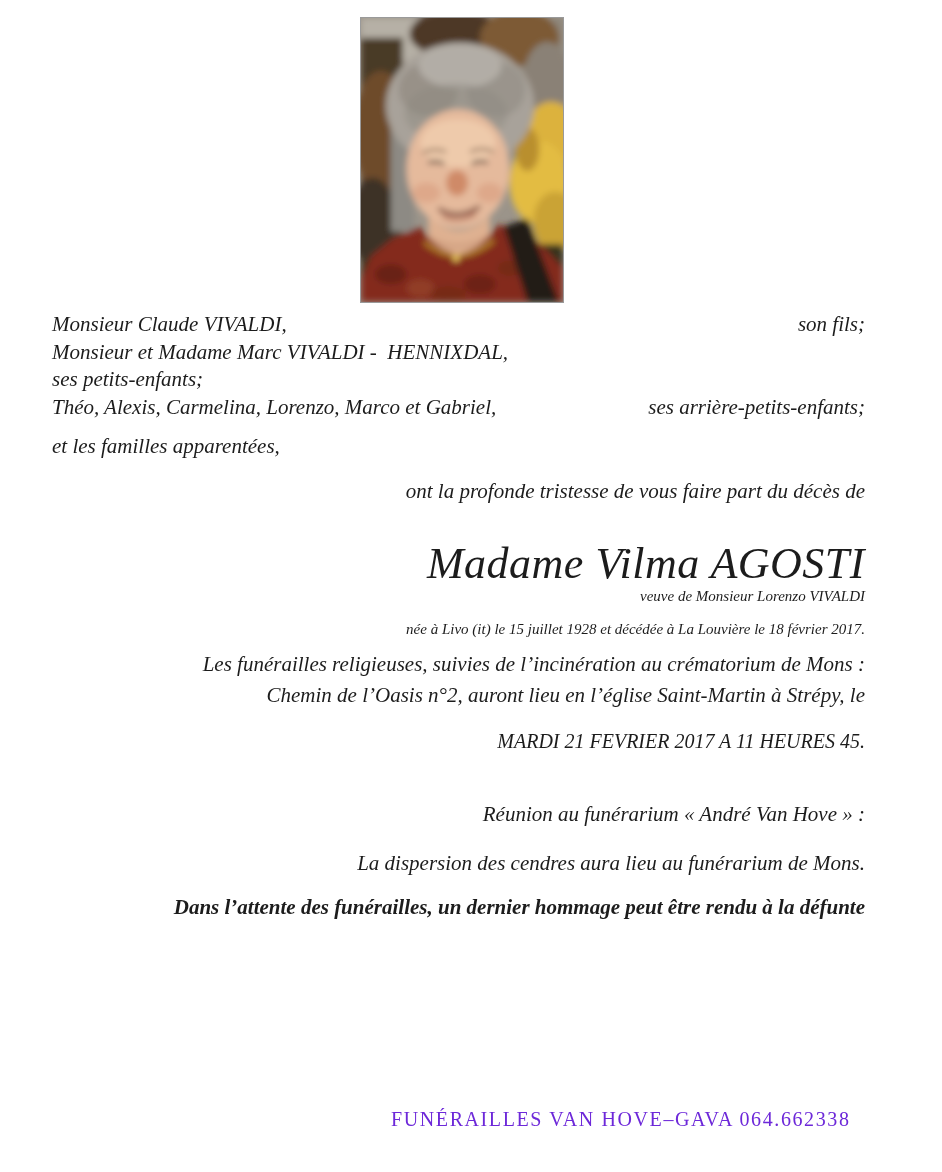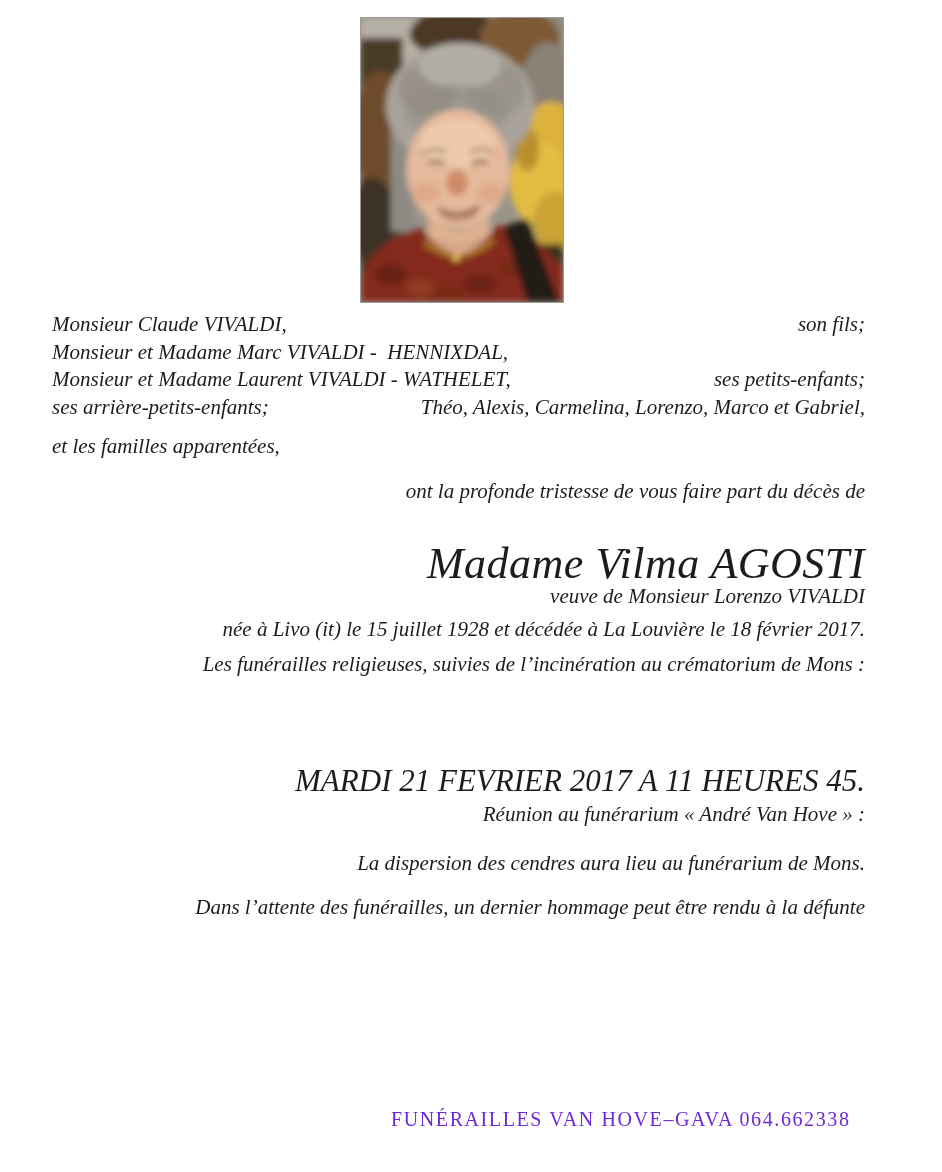--- a/index.html
+++ b/index.html
@@ -33,26 +33,26 @@
   .closing-line {
     position: absolute; left: 52px; top: 433px;
     font-size: 21px; line-height: 27px;
   }
   .centered {
     position: absolute; left: 52px; width: 813px;
     text-align: right;
   }
   .announce { top: 478px; font-size: 21px; line-height: 27px; }
   .deceased-name { top: 535px; font-size: 44px; line-height: 58px; letter-spacing: 0.5px; }
-  .widow-block { top: 580px; font-size: 21px; line-height: 33px; }
+  .widow-block { top: 580px; font-size: 15px; line-height: 33px; }
   .funeral-block { top: 649px; font-size: 21px; line-height: 30.5px; }
-  .ceremony-line { top: 720px; font-size: 31px; line-height: 42px; margin-top: 40px; }
+  .ceremony-line { top: 720px; font-size: 20px; line-height: 42px; }
   .meeting-block { top: 774px; font-size: 21px; line-height: 32px; margin-top: 24px; }
   .ashes-line { top: 850px; font-size: 21px; line-height: 27px; }
-  .tribute-block { top: 893px; font-size: 21px; line-height: 28.5px; }
+  .tribute-block { top: 893px; font-size: 21px; line-height: 28.5px; font-weight: bold; }
 
   .footer-line {
     position: absolute; left: 391px; top: 1108px;
     font-style: normal;
     font-size: 20px;
     letter-spacing: 1.6px;
     color: #6d28d9;
     white-space: pre;
   }
 </style>
@@ -129,42 +129,42 @@
   <div class="family-block">
     <div class="family-row">
       <span>Monsieur Claude VIVALDI,</span>
       <span>son fils;</span>
     </div>
     <div class="family-row">
       <span>Monsieur et Madame Marc VIVALDI -  HENNIXDAL,</span>
       <span></span>
     </div>
     <div class="family-row">
-      <span>Monsieur et Madame Laurent VIVALDI - WATHELET,</span>
       <span>ses petits-enfants;</span>
     </div>
     <div class="family-row">
+      <span>Théo, Alexis, Carmelina, Lorenzo, Marco et Gabriel,</span>
       <span>ses arrière-petits-enfants;</span>
-      <span>Théo, Alexis, Carmelina, Lorenzo, Marco et Gabriel,</span>
     </div>
   </div>
 
   <div class="closing-line">et les familles apparentées,</div>
 
   <div class="centered announce">ont la profonde tristesse de vous faire part du décès de</div>
 
   <div class="centered deceased-name">Madame Vilma AGOSTI</div>
 
   <div class="centered widow-block">
     <div>veuve de Monsieur Lorenzo VIVALDI</div>
     <div>née à Livo (it) le 15 juillet 1928 et décédée à La Louvière le 18 février 2017.</div>
   </div>
 
   <div class="centered funeral-block">
     <div>Les funérailles religieuses, suivies de l’incinération au crématorium de Mons :</div>
+    <div>Chemin de l’Oasis n°2, auront lieu en l’église Saint-Martin à Strépy, le</div>
   </div>
 
   <div class="centered ceremony-line">MARDI 21 FEVRIER 2017 A 11 HEURES 45.</div>
 
   <div class="centered meeting-block">
     <div>Réunion au funérarium « André Van Hove » :</div>
   </div>
 
   <div class="centered ashes-line">La dispersion des cendres aura lieu au funérarium de Mons.</div>
 

